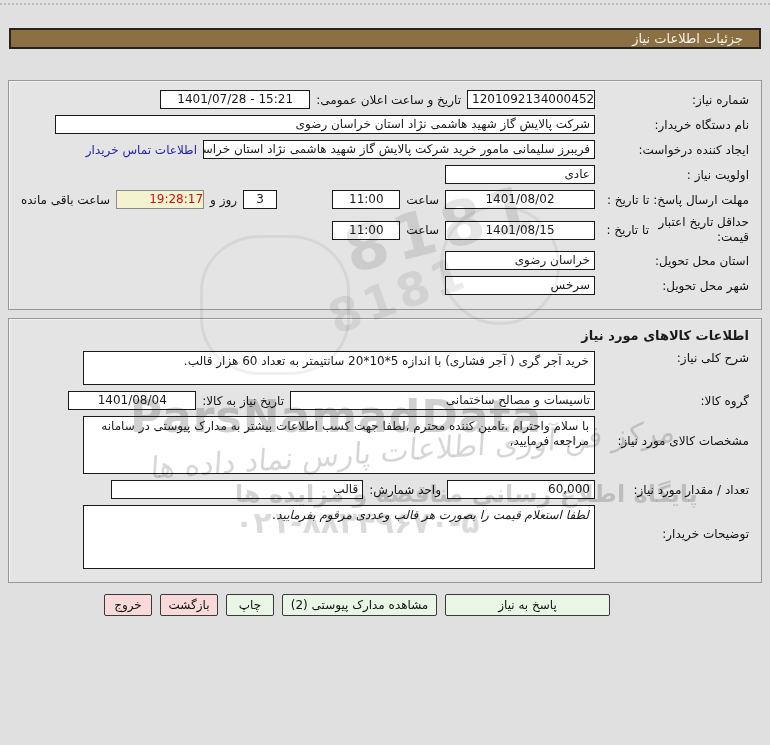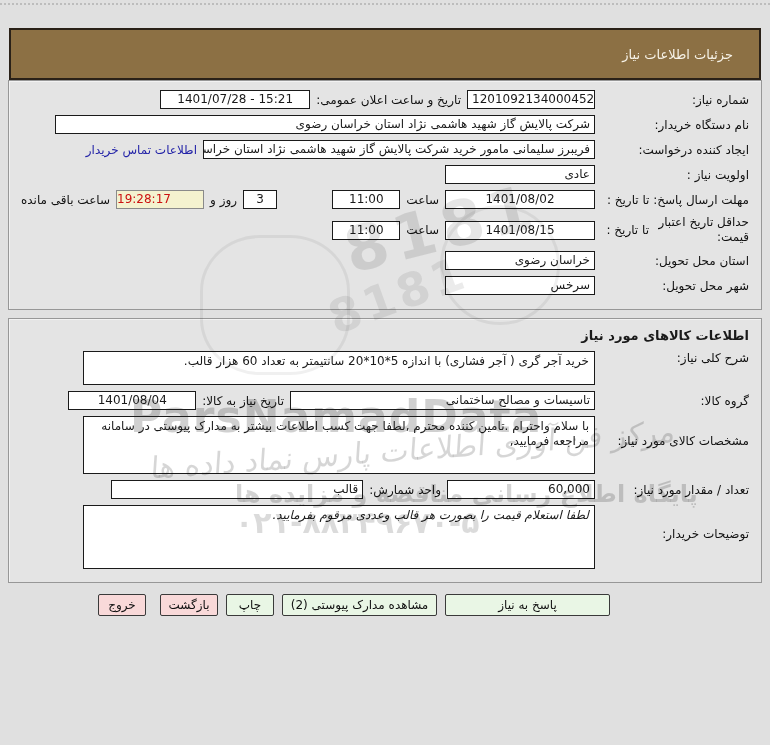--- a/index.html
+++ b/index.html
@@ -9,24 +9,24 @@
     font-size: 12px;
     color: #1a1a1a;
     background: #e0e0e0;
     direction: rtl;
     overflow: hidden;
   }
   .page { position: relative; width: 770px; height: 745px; }
   .top-dotted { position:absolute; top:3px; left:0; width:770px; border-top:2px dotted #bdbdbd; }
 
   .titlebar {
-    position: absolute; top: 28px; right: 9px; left: 9px; height: 52px;
+    position: absolute; top: 28px; right: 9px; left: 9px; height: 21px;
     background: #8c7044; border: 2px solid #2a2118;
     color: #f7f3e8; display: flex; align-items: center;
-    padding-right: 26px; font-size: 13px;
+    padding-right: 16px; font-size: 13px;
   }
 
   .section {
     position: absolute; right: 8px; left: 8px;
     background: #e4e4e4; border: 1px solid #979797;
     box-shadow: inset 1px 1px 0 #f2f2f2;
     padding: 9px 12px;
   }
   .sec1 { top: 80px; height: 230px; }
   .sec2 { top: 318px; height: 265px; }
@@ -54,39 +54,39 @@
   .w392 { width: 392px; } .w170 { width: 150px; } .w68 { width: 68px; }
   .w512 { width: 512px; } .w305 { width: 305px; } .w128d { width: 128px; }
   .w148b { width: 148px; } .w252 { width: 252px; }
   .h34 { height: 34px; } .h58 { height: 58px; } .h64 { height: 64px; font-style: italic; }
 
   .link { color: #2424a8; cursor: pointer; white-space: nowrap; }
 
   .countdown { display: flex; align-items: center; gap: 6px; margin-inline-start: auto; }
   .days-box { width: 34px; text-align: center; }
   .time-box {
-    width: 88px; text-align: left; background: #f4f2cf; color: #cc1111;
+    width: 88px; text-align: right; background: #f4f2cf; color: #cc1111;
     border: 1px solid #8a8a8a; height: 19px; line-height: 17px; direction: ltr;
   }
 
   .sec-title { font-weight: bold; font-size: 13px; margin-bottom: 8px; }
 
   .btnrow {
     position: absolute; top: 594px; right: 160px; left: 0;
     display: flex; gap: 8px; align-items: center;
   }
   .btn {
     height: 22px; border: 1px solid #3a3a3a; border-radius: 2px;
     background: #e9f6e5; font-family: "DejaVu Sans", sans-serif;
     font-size: 12px; color: #111; display: flex; align-items: center; justify-content: center;
     cursor: pointer; padding: 0 4px;
   }
   .btn.pink { background: #f9d9d9; }
   .b-respond { width: 165px; } .b-docs { width: 155px; } .b-print { width: 48px; }
-  .b-back { width: 58px; margin-left: 6px; } .b-exit { width: 48px; }
+  .b-back { width: 58px; } .b-exit { width: 48px; }
 
   
   .wm { position: absolute; pointer-events: none; z-index: 40; }
   .wm-circle { border: 3px solid rgba(0,0,0,0.06); border-radius: 50%; }
   .wm-emblem { font-size: 62px; font-weight: bold; color: rgba(0,0,0,0.10); transform: rotate(-14deg); letter-spacing: 6px; }
   .wm-emblem2 { font-size: 46px; font-weight: bold; color: rgba(0,0,0,0.08); transform: rotate(-20deg); letter-spacing: 4px; }
   .wm-brand { font-size: 44px; font-weight: bold; color: rgba(40,40,40,0.22); letter-spacing: 1px; font-family: "DejaVu Sans", sans-serif; }
   .wm-callig { font-size: 30px; color: rgba(0,0,0,0.16); transform: rotate(-4deg) skewX(-8deg); white-space: nowrap; }
   .wm-line2 { font-size: 24px; font-weight: bold; color: rgba(0,0,0,0.17); white-space: nowrap; }
   .wm-phone { font-size: 30px; font-weight: bold; color: rgba(0,0,0,0.14); direction: ltr; letter-spacing: 2px; }

